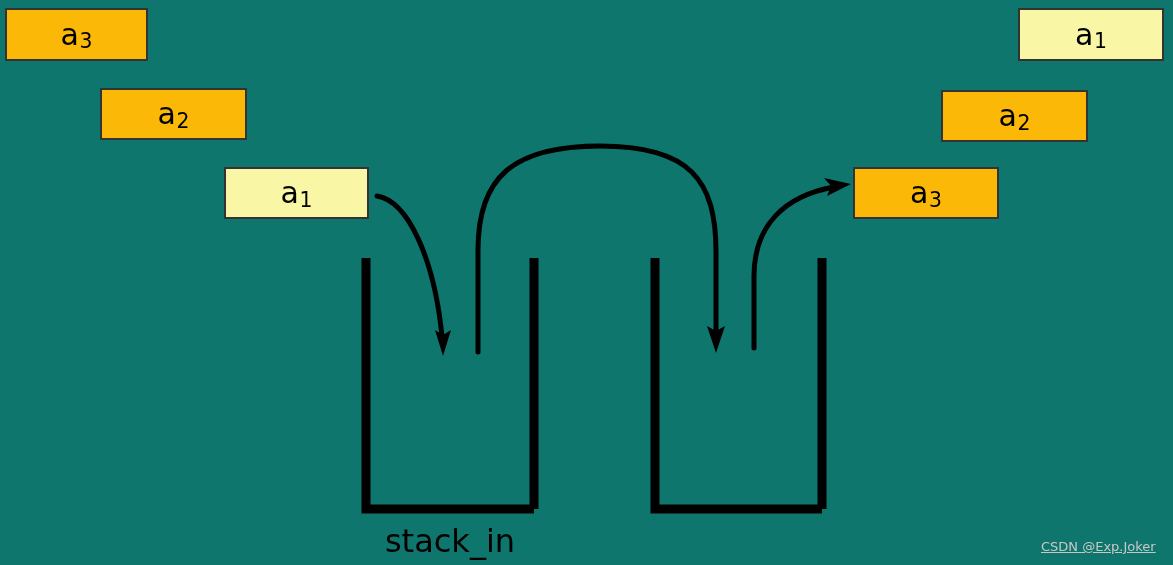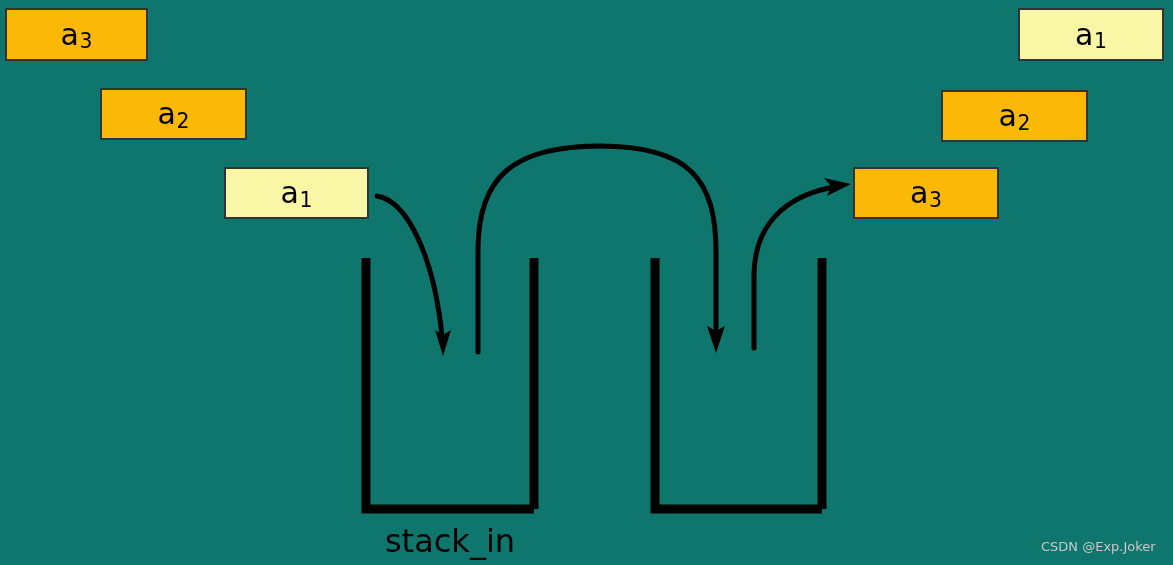--- a/index.html
+++ b/index.html
@@ -107,15 +107,15 @@
     <path d="M 478 352 L 478 250 C 478 178 512 146 600 146 C 690 146 716 180 716 252 L 716 332" fill="none" stroke="#000000" stroke-width="5" stroke-linecap="round" stroke-linejoin="round"></path>
     <path d="M 716 353 L 707 326 L 716 331 L 725 326 Z" fill="#000000" stroke="none"></path>
 
     <path d="M 754 348 L 754 276 C 754 226 784 196 834 187" fill="none" stroke="#000000" stroke-width="5" stroke-linecap="round"></path>
     <path d="M 851 184 L 824 178 L 831 186 L 827 196 Z" fill="#000000" stroke="none"></path>
   </svg>
 
   <div class="stack-label" style="left:330px; top:522px; width:240px;">stack_in</div>
 
 
-  <div class="watermark" style="left:1041px; top:539px;">CSDN @Exp.Joker</div>
+  <div class="watermark" style="left:1041px; top:539px;text-decoration:underline;">CSDN @Exp.Joker</div>
 
 </div>
 
 </body></html>

